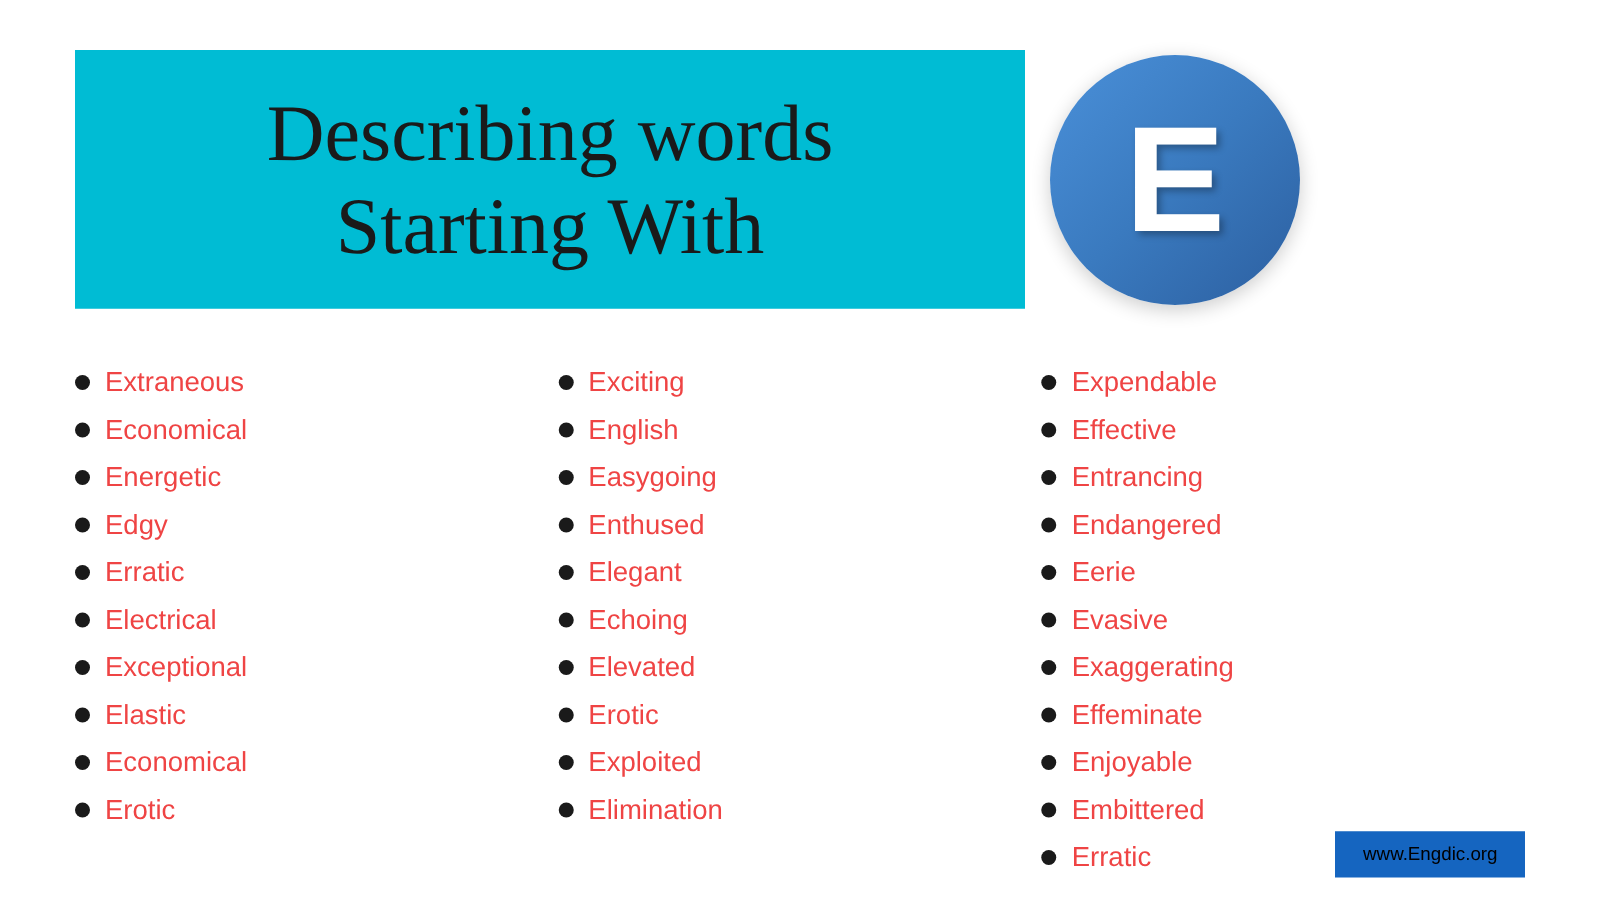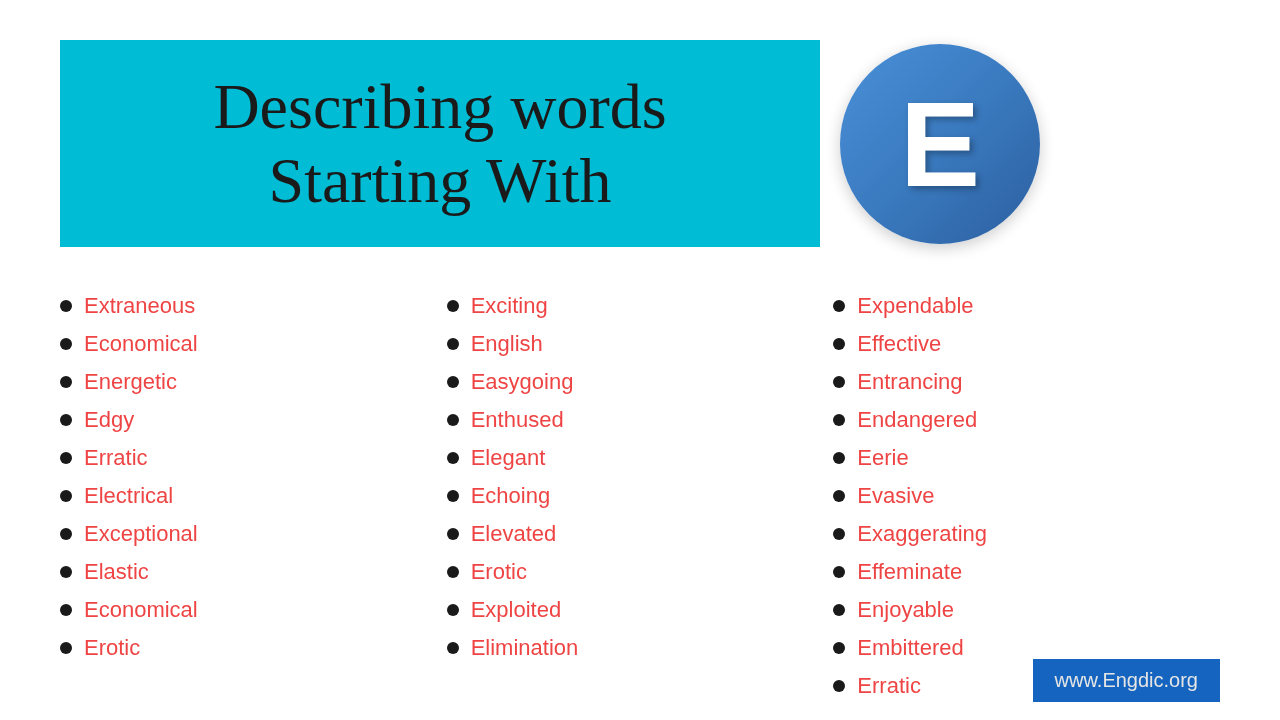--- a/index.html
+++ b/index.html
@@ -100,23 +100,23 @@
 
     
     .footer {
       position: absolute;
       bottom: 18px;
       right: 60px;
     }
 
     .website-badge {
       background-color: #1565c0;
-      color: #e5e5e5;
+      color: #000000;
       padding: 10px 22px;
-      font-size: 20px;
+      font-size: 15px;
       font-family: 'Arial', sans-serif;
       font-weight: 500;
     }
   </style>
 </head>
 <body>
 
 <div class="header-section">
   <div class="title-box">
     <div class="title-text">

